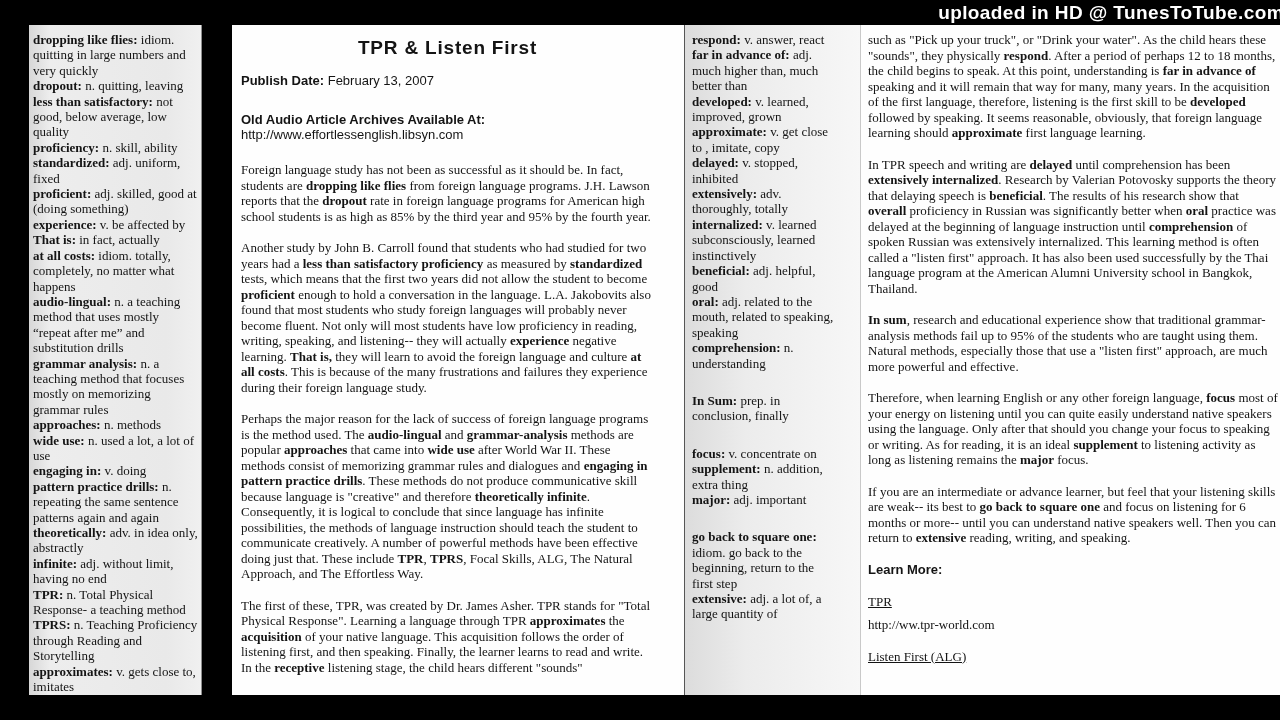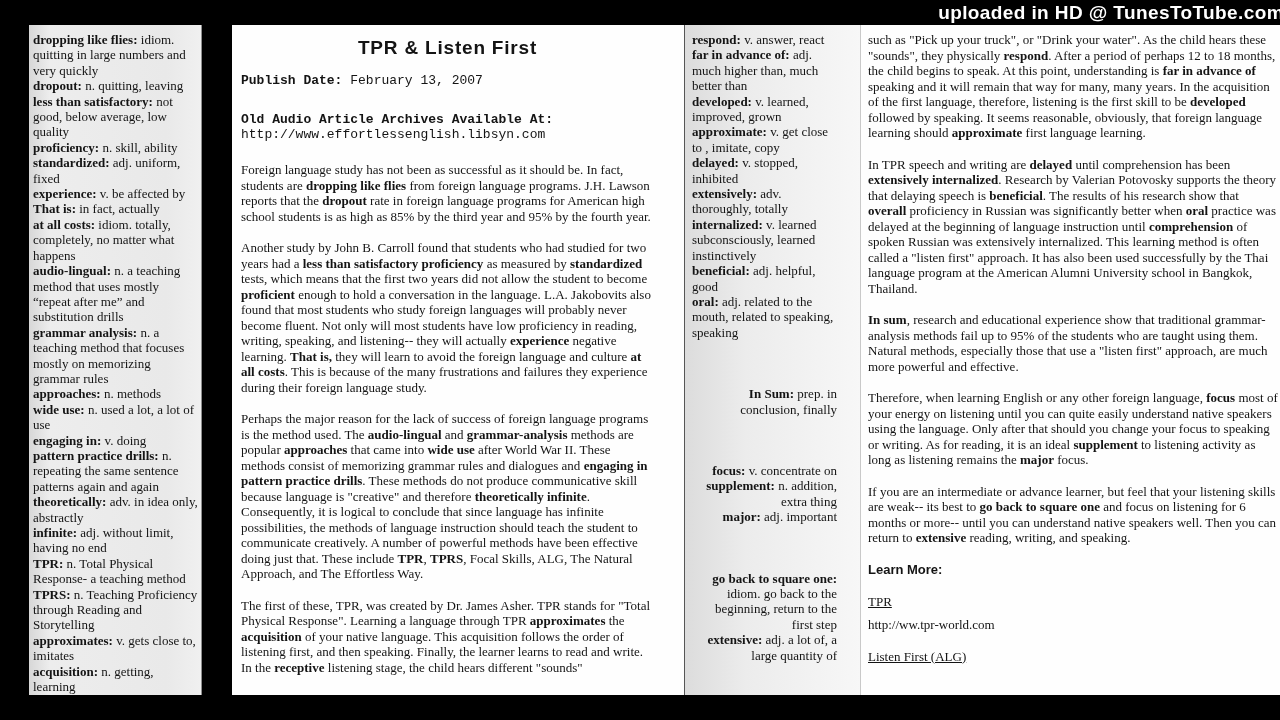--- a/index.html
+++ b/index.html
@@ -39,29 +39,29 @@
     padding:7px 23px 0 7px;
   }
   .article-col-2 {
     width:431px; flex:none; box-sizing:border-box; overflow:hidden;
     background:#fefefe; padding:7px 14px 0 7px;
   }
 
   
   .vocab-entry { font-size:13px; line-height:15.4px; }
   .vocab-entry b { font-weight:bold; }
-  .vocab-group + .vocab-group { margin-top:46px;text-align:right; }
+  .vocab-group + .vocab-group { margin-top:22px; }
 
   
   .article-title {
     font-family:"Liberation Sans", sans-serif; font-weight:bold;
     font-size:19px; letter-spacing:0.8px; text-align:center;
     margin:6px 0 14px 0;
   }
-  .meta-line { font-family:Liberation Mono, monospace; font-size:13px; line-height:15px; }
+  .meta-line { font-family:Liberation Sans, sans-serif; font-size:13px; line-height:15px; }
   .publish-line { margin-bottom:24px; }
   .meta-bold { font-weight:bold; }
   .archives-block { margin-bottom:20px; }
 
   
   .body-para { font-size:13px; line-height:15.5px; margin:0 0 16px 0; text-align:left; }
   .body-para b { font-weight:bold; }
 
   
   .learn-more { margin-top:12px; }
@@ -80,20 +80,21 @@
   <div class="content">
     <div class="spacer-left"></div>
 
     <div class="vocab-col-1">
       <div>
           <div class="vocab-entry"><b>dropping like flies:</b> idiom. quitting in large numbers and very quickly</div>
           <div class="vocab-entry"><b>dropout:</b> n. quitting, leaving</div>
           <div class="vocab-entry"><b>less than satisfactory:</b> not good, below average, low quality</div>
           <div class="vocab-entry"><b>proficiency:</b> n. skill, ability</div>
           <div class="vocab-entry"><b>standardized:</b> adj. uniform, fixed</div>
+          <div class="vocab-entry"><b>proficient:</b> adj. skilled, good at (doing something)</div>
           <div class="vocab-entry"><b>experience:</b> v. be affected by</div>
           <div class="vocab-entry"><b>That is:</b> in fact, actually</div>
           <div class="vocab-entry"><b>at all costs:</b> idiom. totally, completely, no matter what happens</div>
           <div class="vocab-entry"><b>audio-lingual:</b> n. a teaching method that uses mostly “repeat after me” and substitution drills</div>
           <div class="vocab-entry"><b>grammar analysis:</b> n. a teaching method that focuses mostly on memorizing grammar rules</div>
           <div class="vocab-entry"><b>approaches:</b> n. methods</div>
           <div class="vocab-entry"><b>wide use:</b> n. used a lot, a lot of use</div>
           <div class="vocab-entry"><b>engaging in:</b> v. doing</div>
           <div class="vocab-entry"><b>pattern practice drills:</b> n. repeating the same sentence patterns again and again</div>
           <div class="vocab-entry"><b>theoretically:</b> adv. in idea only, abstractly</div>
@@ -128,20 +129,21 @@
           <div class="vocab-group">
             <div class="vocab-entry"><b>respond:</b> v. answer, react</div>
             <div class="vocab-entry"><b>far in advance of:</b> adj. much higher than, much better than</div>
             <div class="vocab-entry"><b>developed:</b> v. learned, improved, grown</div>
             <div class="vocab-entry"><b>approximate:</b> v. get close to , imitate, copy</div>
             <div class="vocab-entry"><b>delayed:</b> v. stopped, inhibited</div>
             <div class="vocab-entry"><b>extensively:</b> adv. thoroughly, totally</div>
             <div class="vocab-entry"><b>internalized:</b> v. learned subconsciously, learned instinctively</div>
             <div class="vocab-entry"><b>beneficial:</b> adj. helpful, good</div>
             <div class="vocab-entry"><b>oral:</b> adj. related to the mouth, related to speaking, speaking</div>
+            <div class="vocab-entry"><b>comprehension:</b> n. understanding</div>
           </div>
           <div class="vocab-group">
             <div class="vocab-entry"><b>In Sum:</b> prep. in conclusion, finally</div>
           </div>
           <div class="vocab-group">
             <div class="vocab-entry"><b>focus:</b> v. concentrate on</div>
             <div class="vocab-entry"><b>supplement:</b> n. addition, extra thing</div>
             <div class="vocab-entry"><b>major:</b> adj. important</div>
           </div>
           <div class="vocab-group">

